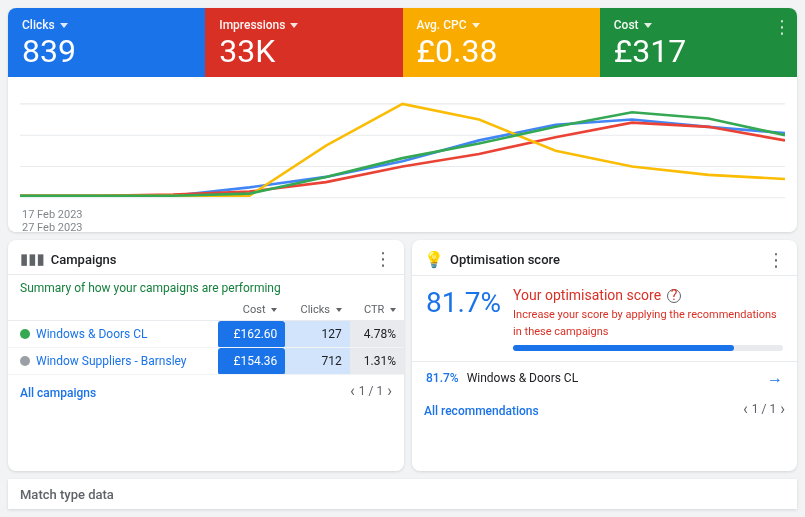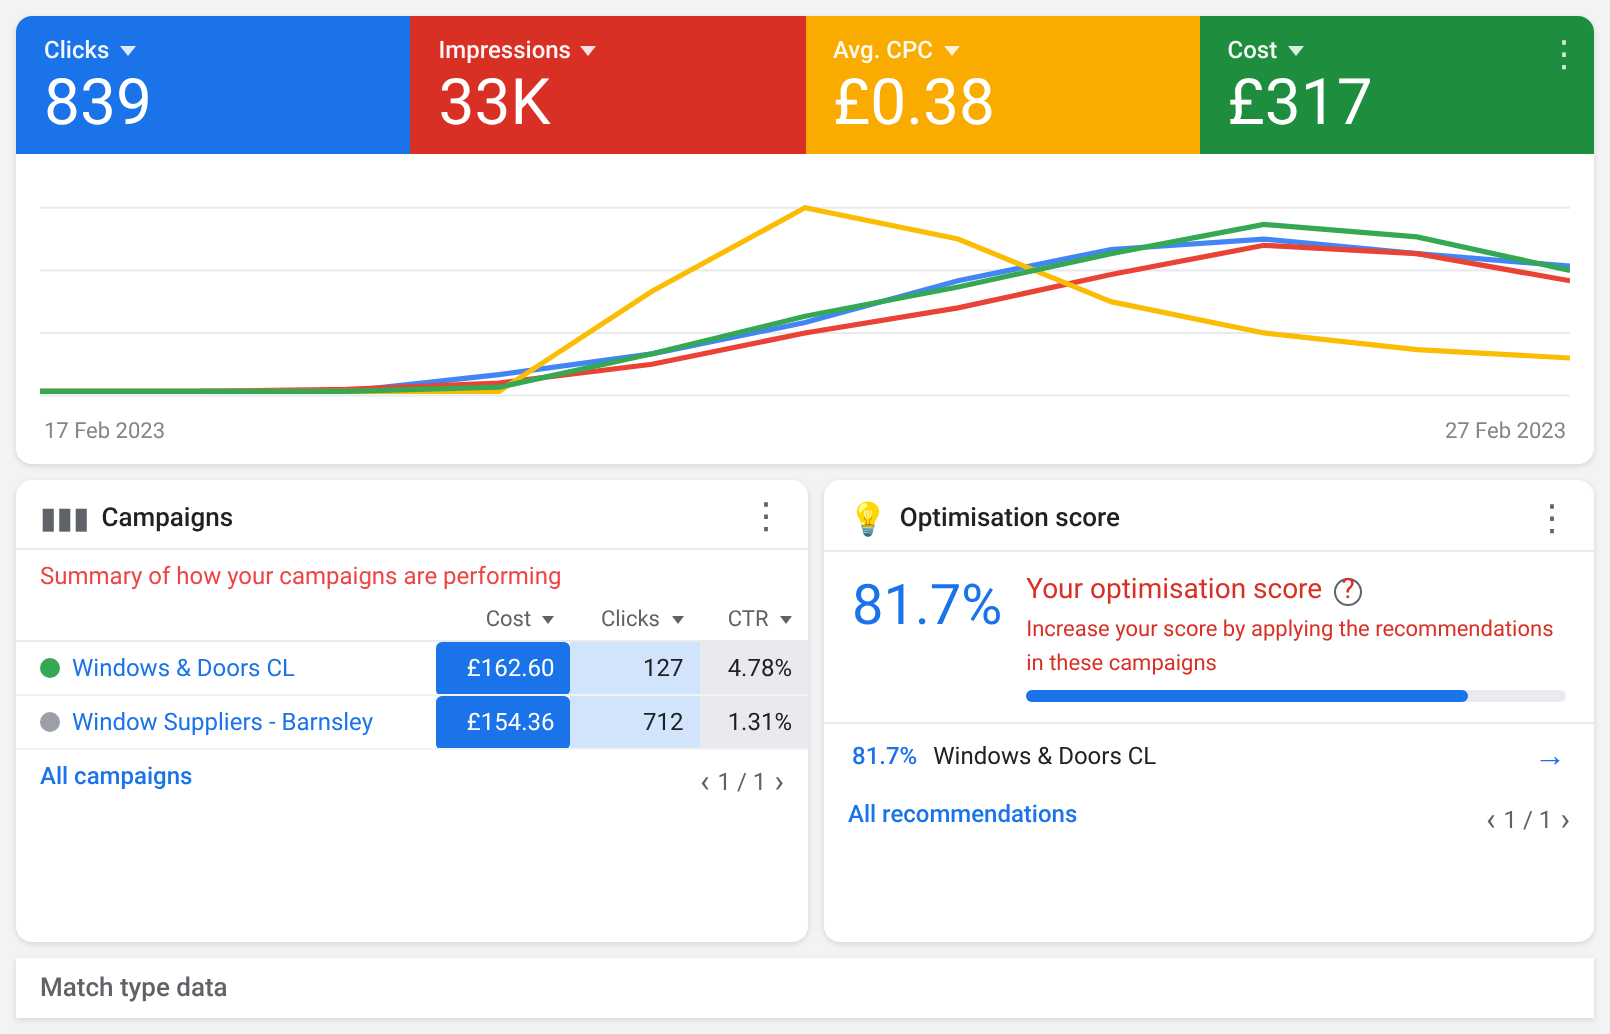--- a/index.html
+++ b/index.html
@@ -96,20 +96,21 @@
       height: 120px;
     }
 
     .chart-dates {
       display: flex;
       justify-content: space-between;
       font-size: 11px;
       color: #80868b;
       padding: 0 2px;
       margin-top: 2px;
+      flex-direction: column;
     }
 
     
     .bottom-row {
       display: flex;
       gap: 8px;
       flex: 1;
     }
 
     .panel {
@@ -141,21 +142,21 @@
       display: flex;
       align-items: center;
       gap: 6px;
       font-size: 13px;
       font-weight: 500;
       color: #202124;
     }
 
     .panel-subtitle {
       font-size: 12px;
-      color: #ef4444;
+      color: #15803d;
       padding: 6px 12px 4px;
     }
 
     .more-vert-btn {
       cursor: pointer;
       color: #5f6368;
       font-size: 18px;
       line-height: 1;
     }
 
@@ -231,21 +232,21 @@
       width: 0; height: 0;
       border-left: 3px solid transparent;
       border-right: 3px solid transparent;
       border-top: 4px solid #5f6368;
       margin-left: 3px;
       vertical-align: middle;
     }
 
     .panel-footer {
       display: flex;
-      align-items: flex-start;
+      align-items: flex-end;
       justify-content: space-between;
       padding: 6px 12px 6px;
     }
 
     .all-link {
       color: #1a73e8;
       font-size: 12px;
       font-weight: 500;
       cursor: pointer;
       text-decoration: none;

